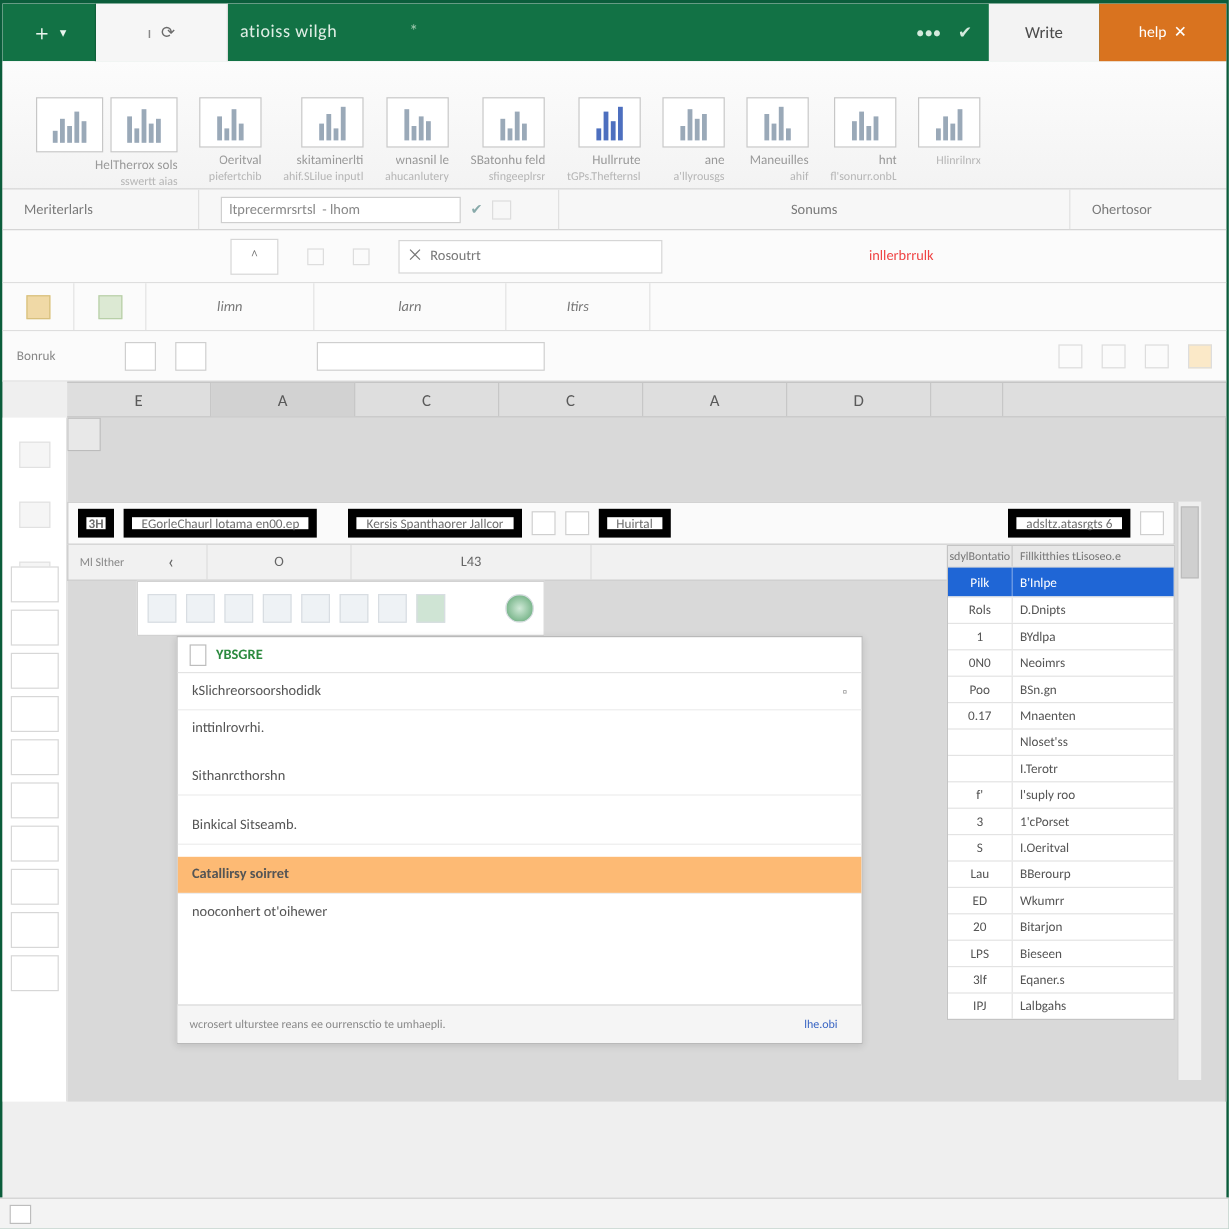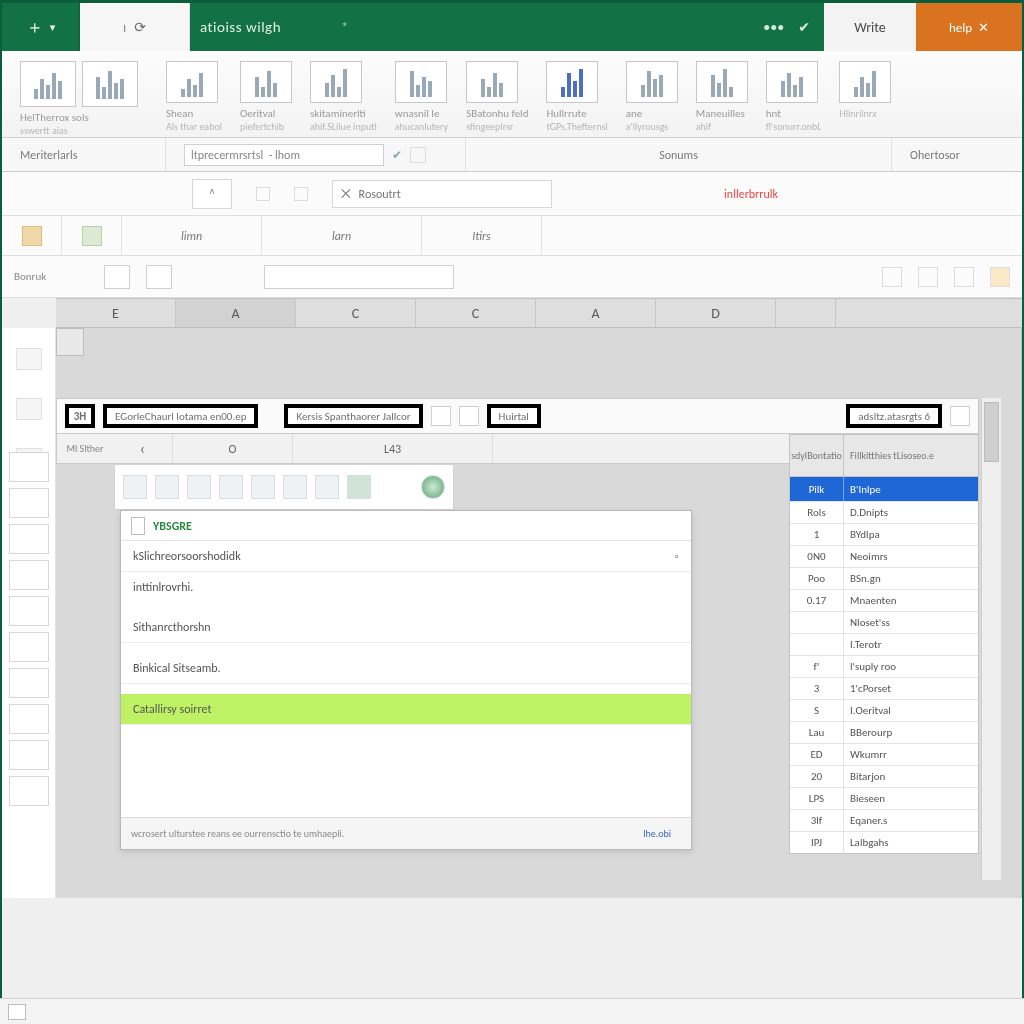--- a/index.html
+++ b/index.html
@@ -26,21 +26,21 @@
   .titlebar .orange-tab { background: #d9731f; color: #fff; width: 106px; gap:6px; font-size:13px;}
   .titlebar .green-icons { display:flex; align-items:center; gap:14px; padding:0 14px; color:#d4eadd; font-size:14px;}
 
   
   .ribbon {
     background: linear-gradient(#fcfcfc,#f3f3f3);
     border-bottom: 1px solid #cfcfcf;
     padding: 10px 12px 0 12px;
     display: flex; gap: 6px;
   }
-  .ribbon-group { display:flex; flex-direction:column; align-items:flex-start; padding: 0 6px; }
+  .ribbon-group { display:flex; flex-direction:column; align-items:flex-end; padding: 0 6px; margin-top: 20px; }
   .ribbon-group.wide { min-width: 140px; }
   .chart-thumb {
     width: 52px; height: 42px; background: #fff; border: 1px solid #c7c7c7;
     display: flex; align-items: center; justify-content: center;
   }
   .chart-thumb.tall { height: 46px; width:56px; }
   .chart-thumb .bars { display:flex; align-items:flex-end; gap:2px; height:30px;}
   .chart-thumb .bars i { display:block; width:4px; background:#9aa9b8;}
   .chart-thumb.blue .bars i { background:#4d6fbf; }
   .ribbon-label { font-size: 11px; color: #9a9a9a; margin-top: 4px; text-align:center; white-space:nowrap; max-width:80px; overflow:hidden;}
@@ -106,21 +106,21 @@
     position:absolute; left:0; top:0; width:28px; height:28px; background:#e8e8e8;
     border:1px solid #bcbcbc;
   }
 
   
   .inner-toolbar {
     position:absolute; left:0; top:70px; right:42px; height:36px;
     background:#fafafa; border:1px solid #c9c9c9;
     display:flex; align-items:center; gap:8px; padding:0 8px; font-size:11px; color:#6f6f6f;
   }
-  .inner-toolbar .btn { height:24px; border:4px solid #000000; background:#fff; padding:0 8px; display:flex; align-items:center; gap:4px;}
+  .inner-toolbar .btn { height:24px; border:7px solid #000000; background:#fff; padding:0 8px; display:flex; align-items:center; gap:4px;}
   .inner-toolbar .btn.num { width:30px; justify-content:center; font-weight:600;}
   .inner-toolbar .sq { width:20px; height:20px; border:1px solid #cfcfcf; background:#fff;}
 
   
   .inner-tabs {
     position:absolute; left:0; top:106px; right:42px; height:30px;
     background:#f1f1f1; border-left:1px solid #c9c9c9; border-right:1px solid #c9c9c9; border-bottom:1px solid #c9c9c9;
     display:flex; align-items:center; font-size:12px; color:#666;
   }
   .inner-tabs .seg { width:120px; text-align:center; border-right:1px solid #dcdcdc; height:100%; display:flex; align-items:center; justify-content:center; gap:6px;}
@@ -130,21 +130,21 @@
   .icon-strip {
     position:absolute; left:58px; top:136px; width:340px; height:46px;
     background:#fff; border:1px solid #d2d2d2; display:flex; align-items:center; gap:8px; padding:0 8px;
   }
   .icon-strip .ic { width:24px; height:24px; background:#eef2f5; border:1px solid #d8dde2;}
   .icon-strip .ic.color { background:#cfe4d4;}
   .icon-strip .ic.globe { border-radius:50%; background:radial-gradient(#cfe9d7,#5aa36f);}
 
   
   .dialog {
-    position:absolute; left:64px; top:182px; width:572px; height:340px;
+    position:absolute; left:91px; top:182px; width:572px; height:340px;
     background:#fff; border:1px solid #b9b9b9; box-shadow:0 2px 6px rgba(0,0,0,.12);
     display:flex; flex-direction:column; font-size:12px; color:#555;
   }
   .dialog .dlg-head {
     height:30px; display:flex; align-items:center; padding:0 10px; gap:8px;
     border-bottom:1px solid #e3e3e3; color:#2c8a3f; font-weight:600;
   }
   .dialog .dlg-head .file-ic { width:14px; height:18px; border:1px solid #bdbdbd; background:#fff;}
   .dialog .dlg-body { flex:1; overflow:hidden; }
   .dialog .field { padding:8px 12px; border-bottom:1px solid #ededed; display:flex; align-items:center; justify-content:space-between;}
@@ -155,21 +155,21 @@
     display:flex; align-items:center; justify-content:space-between; padding:0 10px; font-size:10px; color:#8a8a8a;
   }
   .dialog .footer .ok { color:#3a66c4; padding:2px 10px;}
 
   
   .data-panel {
     position:absolute; right:42px; top:106px; width:190px;
     background:#fff; border:1px solid #c4c4c4;
   }
   .data-panel .hdr {
-    height:42px; display:flex; border-bottom:1px solid #c4c4c4;
+    height:18px; display:flex; border-bottom:1px solid #c4c4c4;
   }
   .data-panel .hdr .h1 { flex:0 0 54px; background:#e7e7e7; border-right:1px solid #c4c4c4; font-size:10px; display:flex;align-items:center;justify-content:center; color:#777;}
   .data-panel .hdr .h2 { flex:1; background:#e7e7e7; font-size:10px; display:flex;align-items:center;padding-left:6px; color:#777;}
   .data-panel .colhdr {
     height:24px; display:flex; background:#1f66d6; color:#fff; font-size:11px;
   }
   .data-panel .colhdr div:first-child{flex:0 0 54px;border-right:1px solid rgba(255,255,255,.4);display:flex;align-items:center;justify-content:center;}
   .data-panel .colhdr div:last-child{flex:1;display:flex;align-items:center;padding-left:6px;}
   .data-panel .row {
     height:22px; display:flex; border-top:1px solid #e3e3e3; font-size:11px; color:#555;
@@ -243,32 +243,20 @@
             <i style="height:22px"></i>
             <i style="height:12px"></i>
             <i style="height:28px"></i>
             <i style="height:16px"></i>
             <i style="height:20px"></i>
           </div>
         </div>
     </div>
     <div class="ribbon-label">HelTherrox sols</div>
     <div class="ribbon-sub">sswertt aias</div>
-  </div>
-  <div class="ribbon-group">
-    <div class="chart-thumb">
-        <div class="bars">
-          <i style="height:8px"></i>
-          <i style="height:18px"></i>
-          <i style="height:12px"></i>
-          <i style="height:24px"></i>
-        </div>
-      </div>
-    <div class="ribbon-label">Shean</div>
-    <div class="ribbon-sub">Als thar eabol</div>
   </div>
   <div class="ribbon-group">
     <div class="chart-thumb">
         <div class="bars">
           <i style="height:20px"></i>
           <i style="height:10px"></i>
           <i style="height:26px"></i>
           <i style="height:14px"></i>
         </div>
       </div>
@@ -533,22 +521,25 @@
         </div>
       <div class="section-gap"></div>
       <div class="field">
           <span>Sithanrcthorshn</span>
         </div>
       <div class="section-gap"></div>
       <div class="field">
           <span>Binkical Sitseamb.</span>
         </div>
       <div class="section-gap"></div>
-      <div class="field" style="background:#bef264;">
+      <div class="field" style="background:#fdba74;font-weight:bold;">
           <span>Catallirsy soirret</span>
+        </div>
+      <div class="field" style="border-bottom:none;">
+          <span>nooconhert ot'oihewer</span>
         </div>
     </div>
     <div class="footer">
       <span>wcrosert ulturstee  reans ee ourrensctio te umhaepli.</span>
       <span class="ok">lhe.obi</span>
     </div>
   </div>
 
   <div class="data-panel">
     <div class="hdr">

